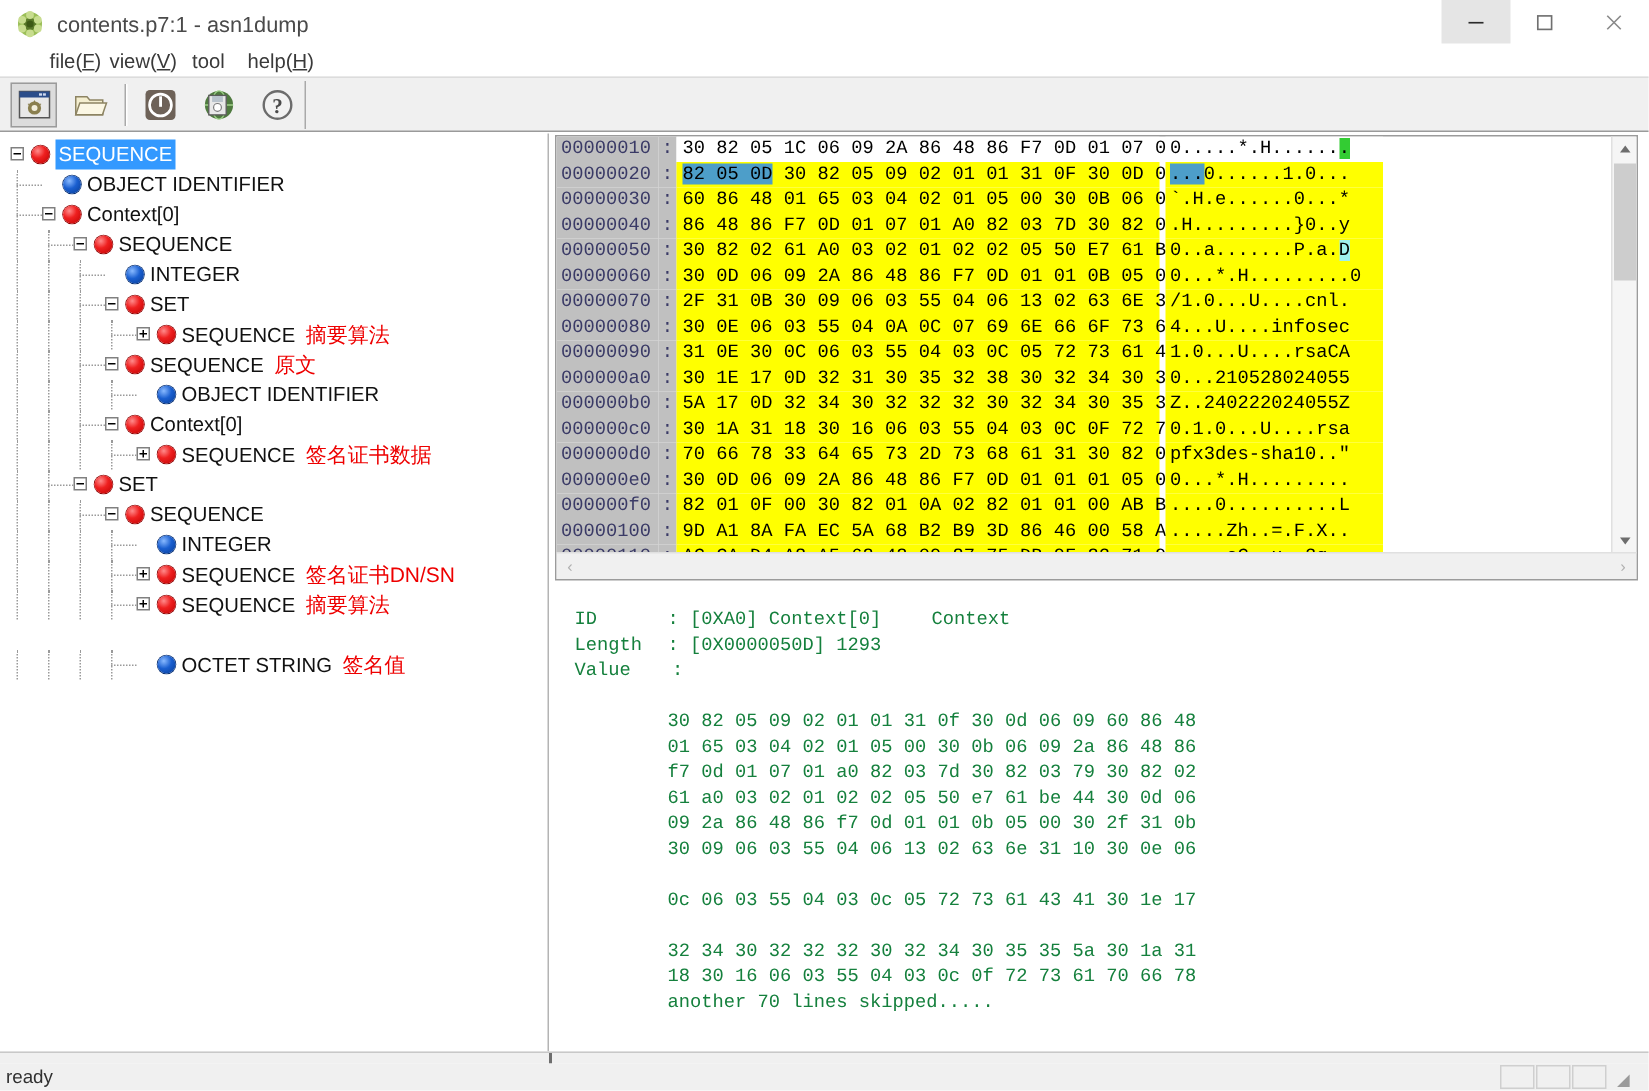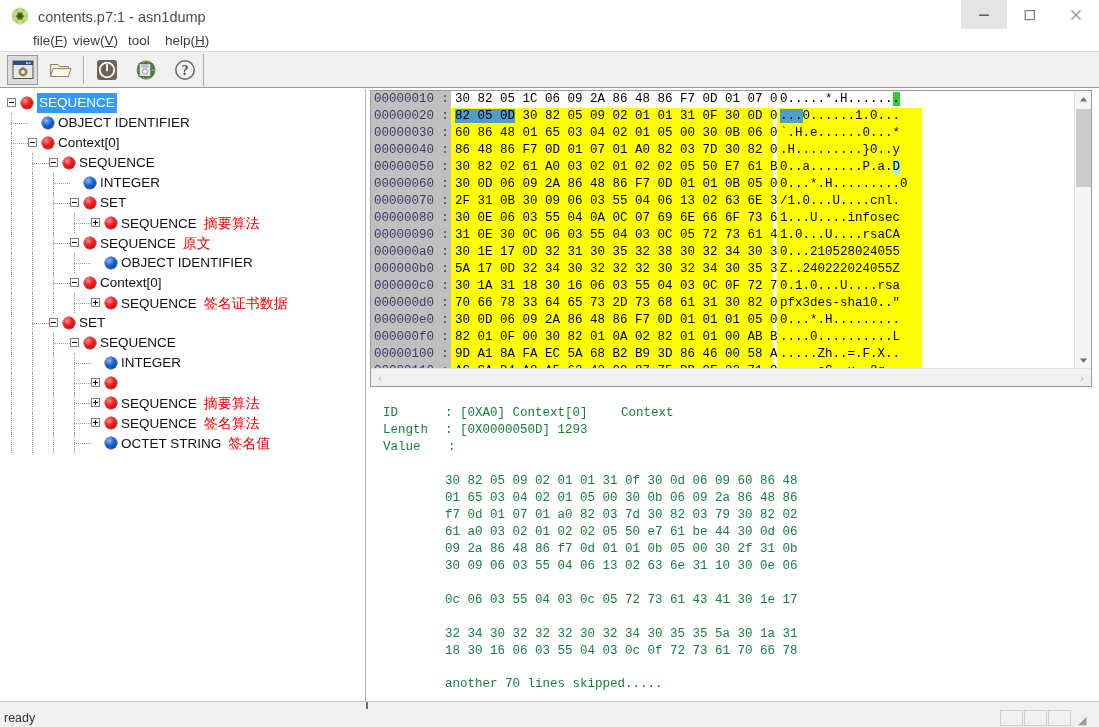--- a/index.html
+++ b/index.html
@@ -453,40 +453,31 @@
       <div class="tlabel" style="left: 121px;"><span>INTEGER</span></div>
     </div>
     <div class="tree-row" style="top: 284px; width: 366px;">
       <div class="vline" style="left: 11px;"></div>
       <div class="vline" style="left: 32px;"></div>
       <div class="vline" style="left: 53px;"></div>
       <div class="vline" style="left: 74px;"></div>
       <div class="hline" style="left: 74px; width: 17px;"></div>
       <div class="expander plus" style="left: 91px;"></div>
       <div class="bullet red" style="left: 105px;"></div>
+      <div class="tlabel" style="left: 121px;"><span>SEQUENCE</span><span class="cn" style="margin-left: 7px;">签名证书DN/SN</span></div>
     </div>
     <div class="tree-row" style="top: 304px; width: 366px;">
       <div class="vline" style="left: 11px;"></div>
       <div class="vline" style="left: 32px;"></div>
       <div class="vline" style="left: 53px;"></div>
       <div class="vline" style="left: 74px;"></div>
       <div class="hline" style="left: 74px; width: 17px;"></div>
       <div class="expander plus" style="left: 91px;"></div>
       <div class="bullet red" style="left: 105px;"></div>
       <div class="tlabel" style="left: 121px;"><span>SEQUENCE</span><span class="cn" style="margin-left: 7px;">摘要算法</span></div>
-    </div>
-    <div class="tree-row" style="top: 324px; width: 366px;">
-      <div class="vline" style="left: 11px;"></div>
-      <div class="vline" style="left: 32px;"></div>
-      <div class="vline" style="left: 53px;"></div>
-      <div class="vline" style="left: 74px;"></div>
-      <div class="hline" style="left: 74px; width: 17px;"></div>
-      <div class="expander plus" style="left: 91px;"></div>
-      <div class="bullet red" style="left: 105px;"></div>
-      <div class="tlabel" style="left: 121px;"><span>SEQUENCE</span><span class="cn" style="margin-left: 7px;">签名算法</span></div>
     </div>
     <div class="tree-row" style="top: 344px; width: 366px;">
       <div class="vline" style="left: 11px;"></div>
       <div class="vline" style="left: 32px;"></div>
       <div class="vline" style="left: 53px;"></div>
       <div class="vline" style="left: 74px;"></div>
       <div class="hline" style="left: 74px; width: 17px;"></div>
       <div class="bullet blue" style="left: 105px;"></div>
       <div class="tlabel" style="left: 121px;"><span>OCTET STRING</span><span class="cn" style="margin-left: 7px;">签名值</span></div>
     </div>
@@ -494,21 +485,21 @@
 
 <div id="hex-outer">
   <div id="hex-inner">
       <div class="hex-row" style="top: 0px;"><div class="hx-off">00000010</div><div class="hx-colon">:</div><div class="hx-bytes hl-none"><span>30 82 05 1C 06 09 2A 86 48 86 F7 0D 01 07 02 </span><span class="sp-green">A0</span></div><div class="hx-ascii hl-none"><span>0.....*.H......</span><span class="sp-green">.</span></div></div>
       <div class="hex-row" style="top: 17px;"><div class="hx-off">00000020</div><div class="hx-colon">:</div><div class="hx-bytes hl-yellow"><span class="sp-sel">82 05 0D</span><span> 30 82 05 09 02 01 01 31 0F 30 0D 06 09</span></div><div class="hx-ascii hl-yellow"><span class="sp-sel">...</span><span>0......1.0...</span></div></div>
       <div class="hex-row" style="top: 34px;"><div class="hx-off">00000030</div><div class="hx-colon">:</div><div class="hx-bytes hl-yellow"><span>60 86 48 01 65 03 04 02 01 05 00 30 0B 06 09 2A</span></div><div class="hx-ascii hl-yellow"><span>`.H.e......0...*</span></div></div>
       <div class="hex-row" style="top: 51px;"><div class="hx-off">00000040</div><div class="hx-colon">:</div><div class="hx-bytes hl-yellow"><span>86 48 86 F7 0D 01 07 01 A0 82 03 7D 30 82 03 79</span></div><div class="hx-ascii hl-yellow"><span>.H.........}0..y</span></div></div>
       <div class="hex-row" style="top: 68px;"><div class="hx-off">00000050</div><div class="hx-colon">:</div><div class="hx-bytes hl-yellow"><span>30 82 02 61 A0 03 02 01 02 02 05 50 E7 61 BE </span><span class="sp-cyan">44</span></div><div class="hx-ascii hl-yellow"><span>0..a.......P.a.</span><span class="sp-cyan">D</span></div></div>
       <div class="hex-row" style="top: 85px;"><div class="hx-off">00000060</div><div class="hx-colon">:</div><div class="hx-bytes hl-yellow"><span>30 0D 06 09 2A 86 48 86 F7 0D 01 01 0B 05 00 30</span></div><div class="hx-ascii hl-yellow"><span>0...*.H.........0</span></div></div>
       <div class="hex-row" style="top: 102px;"><div class="hx-off">00000070</div><div class="hx-colon">:</div><div class="hx-bytes hl-yellow"><span>2F 31 0B 30 09 06 03 55 04 06 13 02 63 6E 31 10</span></div><div class="hx-ascii hl-yellow"><span>/1.0...U....cnl.</span></div></div>
-      <div class="hex-row" style="top: 119px;"><div class="hx-off">00000080</div><div class="hx-colon">:</div><div class="hx-bytes hl-yellow"><span>30 0E 06 03 55 04 0A 0C 07 69 6E 66 6F 73 65 63</span></div><div class="hx-ascii hl-yellow"><span>1...U....infosec</span></div></div>
+      <div class="hex-row" style="top: 119px;"><div class="hx-off">00000080</div><div class="hx-colon">:</div><div class="hx-bytes hl-yellow"><span>30 0E 06 03 55 04 0A 0C 07 69 6E 66 6F 73 65 63</span></div><div class="hx-ascii hl-yellow"><span>4...U....infosec</span></div></div>
       <div class="hex-row" style="top: 136px;"><div class="hx-off">00000090</div><div class="hx-colon">:</div><div class="hx-bytes hl-yellow"><span>31 0E 30 0C 06 03 55 04 03 0C 05 72 73 61 43 41</span></div><div class="hx-ascii hl-yellow"><span>1.0...U....rsaCA</span></div></div>
       <div class="hex-row" style="top: 153px;"><div class="hx-off">000000a0</div><div class="hx-colon">:</div><div class="hx-bytes hl-yellow"><span>30 1E 17 0D 32 31 30 35 32 38 30 32 34 30 35 35</span></div><div class="hx-ascii hl-yellow"><span>0...210528024055</span></div></div>
       <div class="hex-row" style="top: 170px;"><div class="hx-off">000000b0</div><div class="hx-colon">:</div><div class="hx-bytes hl-yellow"><span>5A 17 0D 32 34 30 32 32 32 30 32 34 30 35 35 5A</span></div><div class="hx-ascii hl-yellow"><span>Z..240222024055Z</span></div></div>
       <div class="hex-row" style="top: 187px;"><div class="hx-off">000000c0</div><div class="hx-colon">:</div><div class="hx-bytes hl-yellow"><span>30 1A 31 18 30 16 06 03 55 04 03 0C 0F 72 73 61</span></div><div class="hx-ascii hl-yellow"><span>0.1.0...U....rsa</span></div></div>
       <div class="hex-row" style="top: 204px;"><div class="hx-off">000000d0</div><div class="hx-colon">:</div><div class="hx-bytes hl-yellow"><span>70 66 78 33 64 65 73 2D 73 68 61 31 30 82 01 22</span></div><div class="hx-ascii hl-yellow"><span>pfx3des-sha10.."</span></div></div>
       <div class="hex-row" style="top: 221px;"><div class="hx-off">000000e0</div><div class="hx-colon">:</div><div class="hx-bytes hl-yellow"><span>30 0D 06 09 2A 86 48 86 F7 0D 01 01 01 05 00 03</span></div><div class="hx-ascii hl-yellow"><span>0...*.H.........</span></div></div>
       <div class="hex-row" style="top: 238px;"><div class="hx-off">000000f0</div><div class="hx-colon">:</div><div class="hx-bytes hl-yellow"><span>82 01 0F 00 30 82 01 0A 02 82 01 01 00 AB BD 4C</span></div><div class="hx-ascii hl-yellow"><span>....0..........L</span></div></div>
       <div class="hex-row" style="top: 255px;"><div class="hx-off">00000100</div><div class="hx-colon">:</div><div class="hx-bytes hl-yellow"><span>9D A1 8A FA EC 5A 68 B2 B9 3D 86 46 00 58 AD 9D</span></div><div class="hx-ascii hl-yellow"><span>.....Zh..=.F.X..</span></div></div>
       <div class="hex-row" style="top: 272px;"><div class="hx-off">00000110</div><div class="hx-colon">:</div><div class="hx-bytes hl-yellow"><span>AC CA D4 A8 A5 63 43 09 87 75 DB 9F 32 71 93 90</span></div><div class="hx-ascii hl-yellow"><span>.....cC..u..2q..</span></div></div>
     </div>
@@ -543,21 +534,21 @@
     <div class="det-line " style="top: 45px; left: 78px;">:</div>
     <div class="det-line det-val" style="top: 79px; left: 75px;">30 82 05 09 02 01 01 31 0f 30 0d 06 09 60 86 48</div>
     <div class="det-line det-val" style="top: 96px; left: 75px;">01 65 03 04 02 01 05 00 30 0b 06 09 2a 86 48 86</div>
     <div class="det-line det-val" style="top: 113px; left: 75px;">f7 0d 01 07 01 a0 82 03 7d 30 82 03 79 30 82 02</div>
     <div class="det-line det-val" style="top: 130px; left: 75px;">61 a0 03 02 01 02 02 05 50 e7 61 be 44 30 0d 06</div>
     <div class="det-line det-val" style="top: 147px; left: 75px;">09 2a 86 48 86 f7 0d 01 01 0b 05 00 30 2f 31 0b</div>
     <div class="det-line det-val" style="top: 164px; left: 75px;">30 09 06 03 55 04 06 13 02 63 6e 31 10 30 0e 06</div>
     <div class="det-line det-val" style="top: 198px; left: 75px;">0c 06 03 55 04 03 0c 05 72 73 61 43 41 30 1e 17</div>
     <div class="det-line det-val" style="top: 232px; left: 75px;">32 34 30 32 32 32 30 32 34 30 35 35 5a 30 1a 31</div>
     <div class="det-line det-val" style="top: 249px; left: 75px;">18 30 16 06 03 55 04 03 0c 0f 72 73 61 70 66 78</div>
-    <div class="det-line det-val" style="top: 282px; left: 75px; text-align: right;">another 70 lines skipped.....</div>
+    <div class="det-line det-val" style="top: 266px; left: 75px; text-align: right;">another 70 lines skipped.....</div>
   </div>
 
 <div id="main-vsb"></div>
 
 <div id="bottom-split"></div>
 <div id="split-grip"></div>
 
 <div id="statusbar">
   <div id="status-text">ready</div>
   <div class="sb-cell" id="sb-0"></div>

